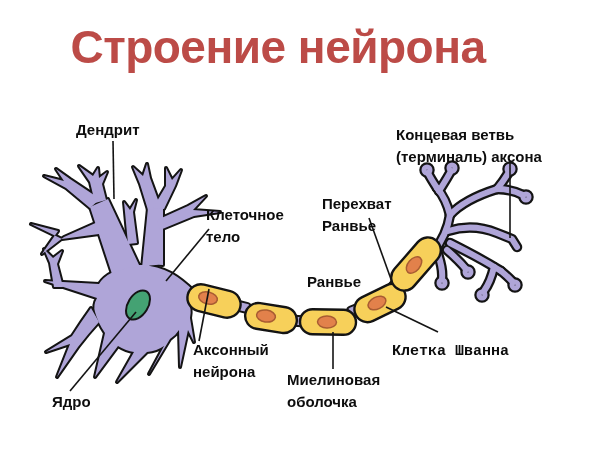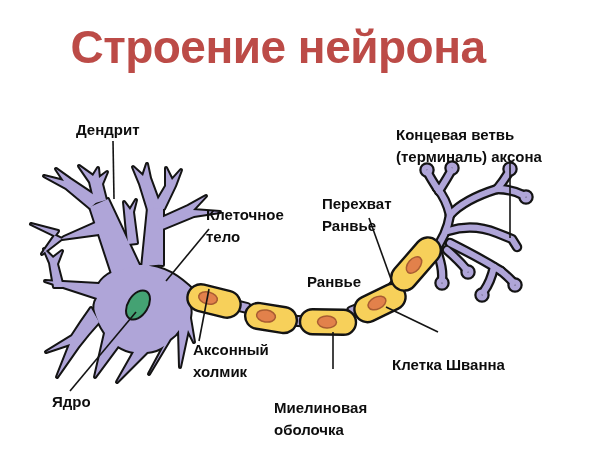--- a/index.html
+++ b/index.html
@@ -128,16 +128,16 @@
     <line class="pline" x1="333" y1="332" x2="333" y2="369"></line>
     <line class="pline" x1="136" y1="312" x2="70" y2="391"></line>
   </g>
 </svg>
 
 <div class="lbl" style="left:76px;top:119px;">Дендрит</div>
 <div class="lbl" style="left:206px;top:204px;width:92px;">Клеточное тело</div>
 <div class="lbl" style="left:396px;top:124px;width:162px;">Концевая ветвь (терминаль) аксона</div>
 <div class="lbl regular" style="left:322px;top:193px;width:72px;">Перехват Ранвье</div>
 <div class="lbl" style="left:307px;top:271px;">Ранвье</div>
-<div class="lbl" style="left:193px;top:339px;width:84px;">Аксонный холмик</div>
-<div class="lbl" style="left:392px;top:354px;">Клетка Шванна</div>
-<div class="lbl" style="left:274px;top:369px;width:104px;margin-top:28px;">Миелиновая оболочка</div>
+<div class="lbl" style="left:193px;top:339px;width:84px;">Аксонный нейрона</div>
+<div class="lbl" style="left:392px;top:341px;font-family:Liberation Mono, monospace;">Клетка Шванна</div>
+<div class="lbl" style="left:287px;top:369px;width:104px;">Миелиновая оболочка</div>
 <div class="lbl" style="left:44px;top:391px;margin-left:8px;">Ядро</div>
 
 </body></html>

